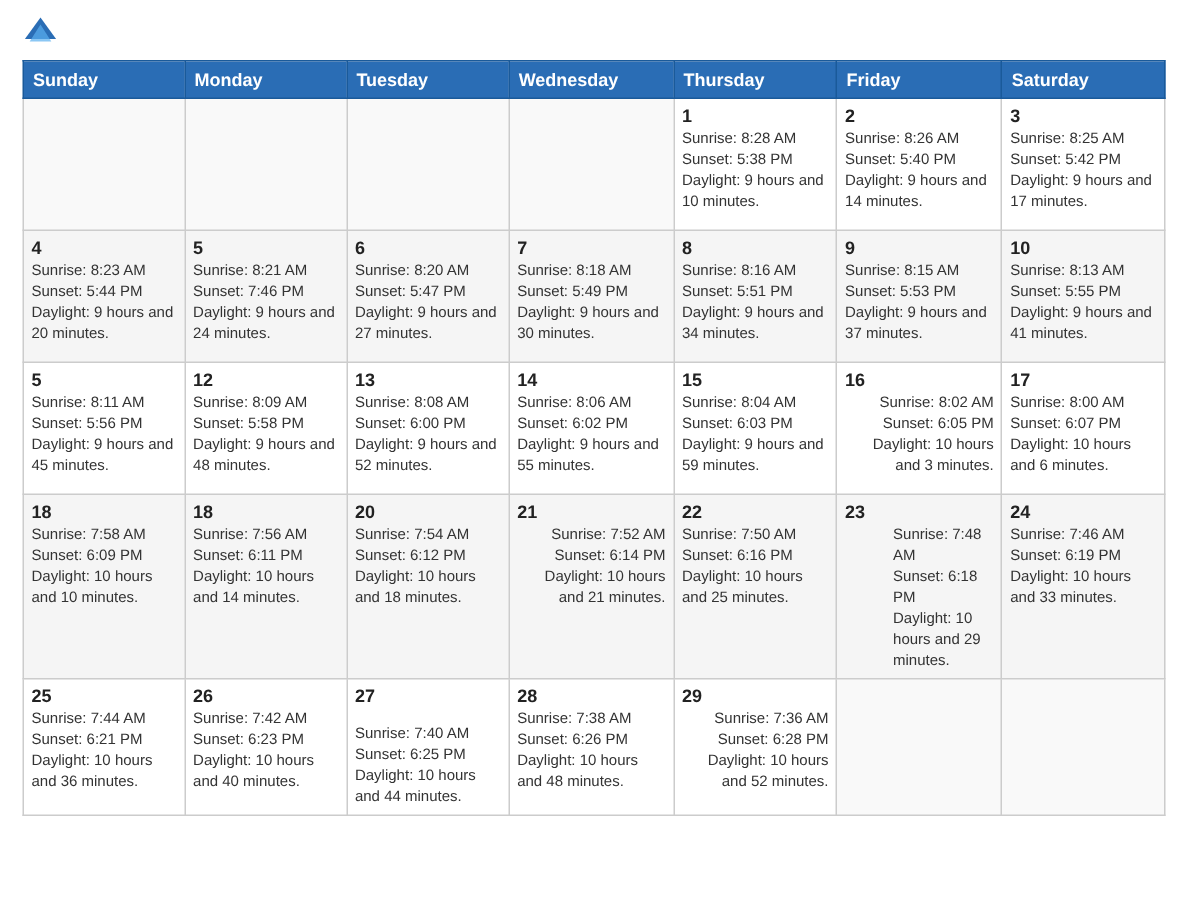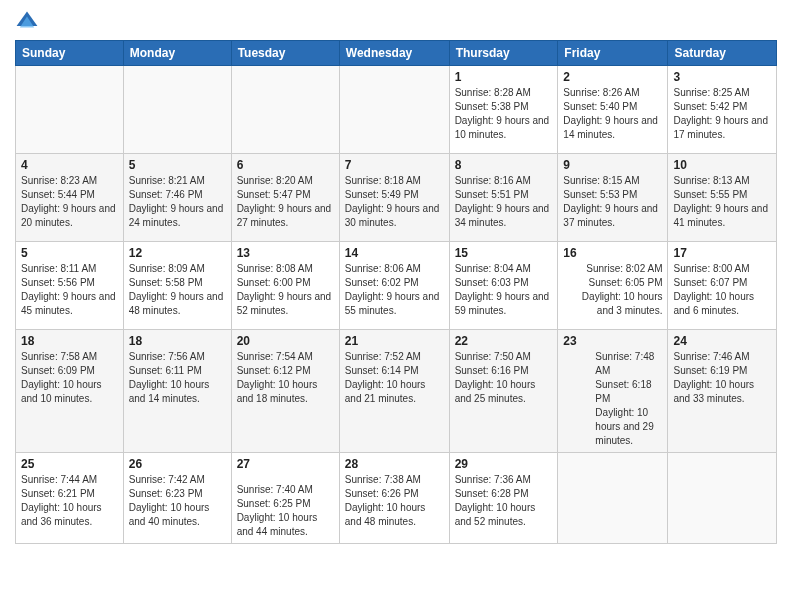--- a/index.html
+++ b/index.html
@@ -253,21 +253,21 @@
 Daylight: 10 hours and 14 minutes.</div>
           </td>
           <td>
             <span class="day-number">20</span>
             <div class="day-info" style="white-space: pre-line;">Sunrise: 7:54 AM
 Sunset: 6:12 PM
 Daylight: 10 hours and 18 minutes.</div>
           </td>
           <td>
             <span class="day-number">21</span>
-            <div class="day-info" style="white-space: pre-line;">Sunrise: 7:52 AM
+            <div class="day-info" style="white-space: pre-line; text-align: right;">Sunrise: 7:52 AM
 Sunset: 6:14 PM
 Daylight: 10 hours and 21 minutes.</div>
           </td>
           <td>
             <span class="day-number">22</span>
             <div class="day-info" style="white-space: pre-line;">Sunrise: 7:50 AM
 Sunset: 6:16 PM
 Daylight: 10 hours and 25 minutes.</div>
           </td>
           <td>
@@ -303,21 +303,21 @@
 Daylight: 10 hours and 44 minutes.</div>
           </td>
           <td>
             <span class="day-number">28</span>
             <div class="day-info" style="white-space: pre-line;">Sunrise: 7:38 AM
 Sunset: 6:26 PM
 Daylight: 10 hours and 48 minutes.</div>
           </td>
           <td>
             <span class="day-number">29</span>
-            <div class="day-info" style="white-space: pre-line;">Sunrise: 7:36 AM
+            <div class="day-info" style="white-space: pre-line; text-align: right;">Sunrise: 7:36 AM
 Sunset: 6:28 PM
 Daylight: 10 hours and 52 minutes.</div>
           </td>
           <td class="empty-cell"></td>
           <td class="empty-cell"></td>
         </tr>
       </tbody>
   </table>
 </div>
 

